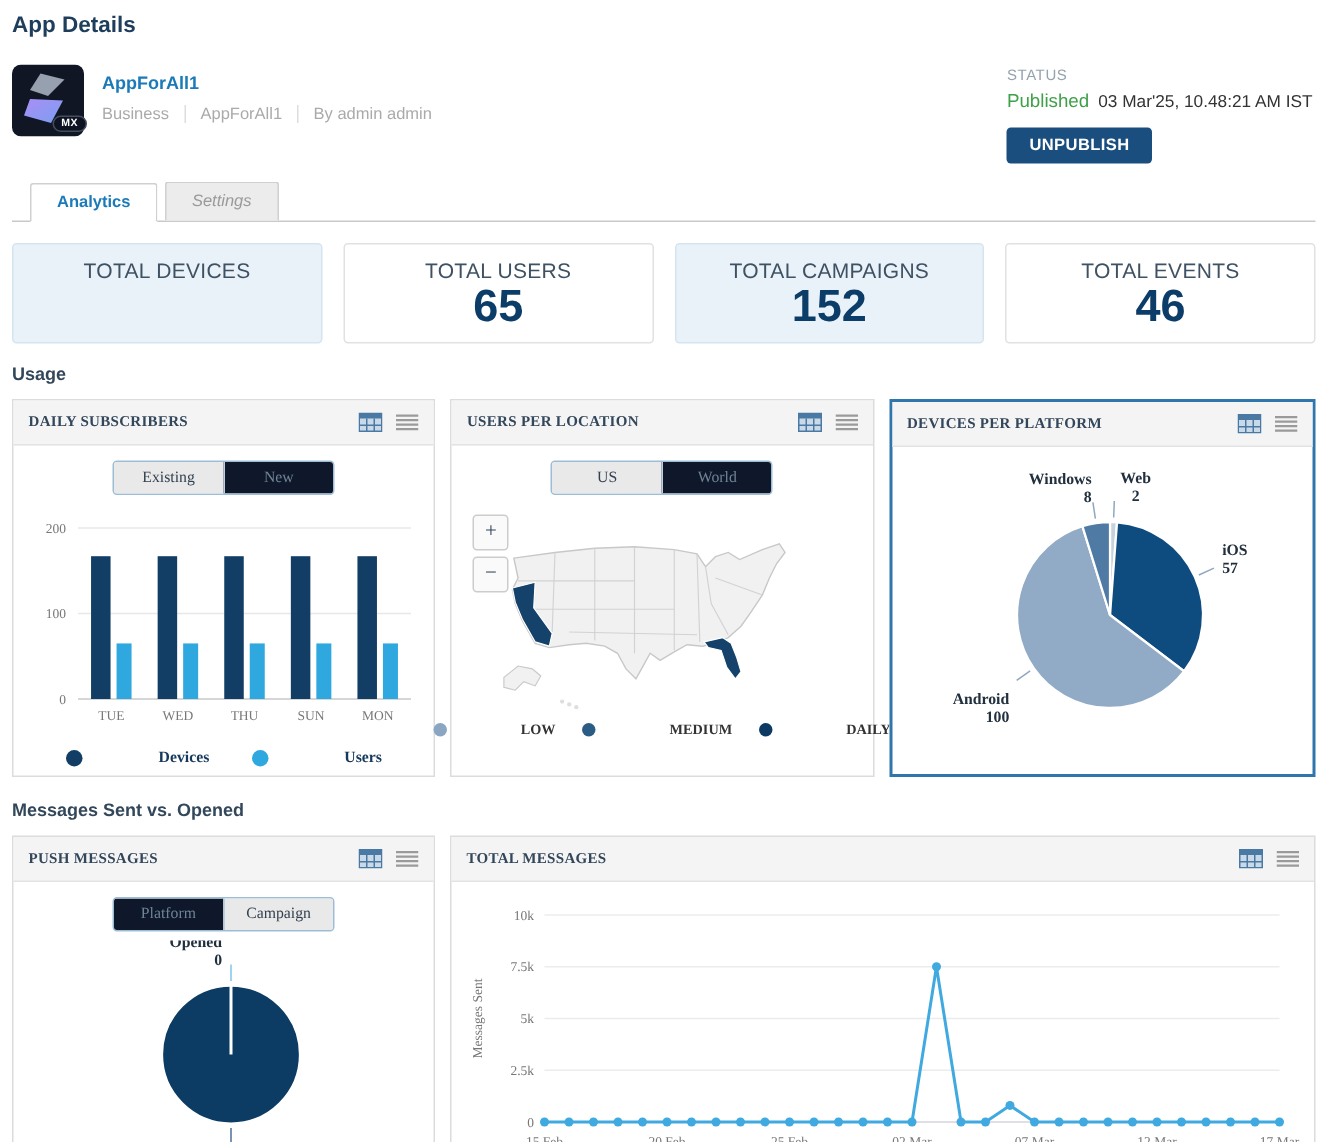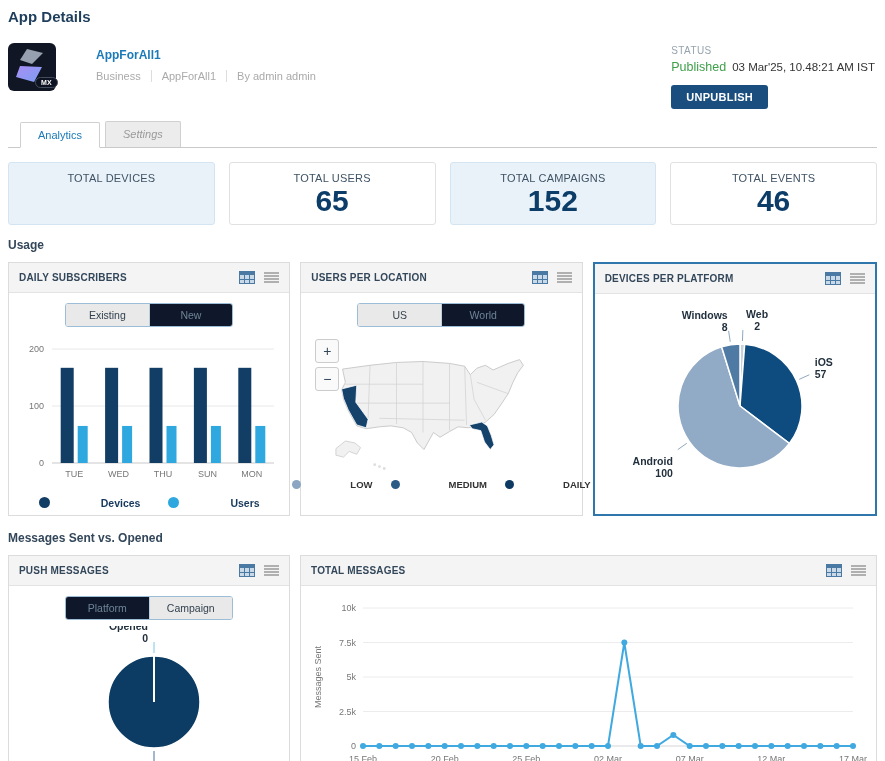--- a/index.html
+++ b/index.html
@@ -5,60 +5,60 @@
   * { box-sizing: border-box; margin: 0; padding: 0; }
   body { font-family: "Liberation Sans", sans-serif; background: #fff; width: 885px; }
   .page { width: 885px; padding: 6px 8px 8px; }
 
   .page-title { font-size: 15px; font-weight: 700; color: #1e3e5c; margin: 2px 0 5px; }
   .breadcrumb { font-size: 11px; padding-bottom: 9px; border-bottom: 1px solid #ededed; }
   .bc-link { color: #1b7ab8; cursor: pointer; }
   .bc-sep { color: #999; margin: 0 4px; }
   .bc-cur { color: #555; }
 
-  .app-bar { display: flex; align-items: flex-start; padding: 13px 0 10px; gap: 28px; }
+  .app-bar { display: flex; align-items: flex-start; padding: 13px 0 10px; }
   .app-logo { width: 48px; height: 48px; position: relative; flex: none; }
   .mx-badge { position: absolute; right: -2px; bottom: 3px; background: #0d1322; border: 1.5px solid #454c5c;
     color: #fff; font-size: 7px; font-weight: 700; border-radius: 8px; padding: 1px 5px; letter-spacing: .3px; }
   .app-meta { margin-left: 12px; padding-top: 5px; }
   .app-name { color: #1b7ab8; font-weight: 700; font-size: 12px; margin-bottom: 8px; cursor: pointer; }
   .app-sub { font-size: 11px; color: #aaa; display: flex; }
   .app-sub span { padding: 0 10px; border-left: 1px solid #ddd; }
   .app-sub span:first-child { border-left: none; padding-left: 0; }
   .status-block { margin-left: auto; padding-right: 2px; padding-top: 2px; }
   .status-label { font-size: 10px; color: #95a3ae; letter-spacing: .4px; }
   .status-line { font-size: 11.5px; color: #333; margin: 4px 0 11px; }
   .status-pub { color: #3fa04a; font-size: 12.5px; margin-right: 6px; }
   .unpublish-btn { background: #1a4e7e; color: #fff; font-family: "Liberation Sans", sans-serif; font-size: 11px;
     font-weight: 700; letter-spacing: .3px; padding: 6px 15px; border: none; border-radius: 3px; cursor: pointer; }
 
   .tabs { display: flex; border-bottom: 1px solid #c9c9c9; padding-left: 12px; margin-top: 2px; }
   .tab { font-size: 11px; padding: 6px 17px; border: 1px solid #d0d0d0; border-bottom: none; margin-right: 5px;
     border-radius: 2px 2px 0 0; cursor: pointer; position: relative; }
-  .tab.active { background: #fff; color: #1b7ab8; font-weight: 400; top: 1px; border-bottom: 1px solid #fff; }
+  .tab.active { background: #fff; color: #1b7ab8; font-weight: 700; top: 1px; border-bottom: 1px solid #fff; }
   .tab.inactive { background: #ececec; color: #9a9a9a; font-style: italic; }
 
   .stats-row { display: flex; gap: 14px; margin: 14px 0 13px; }
   .stat-card { flex: 1; border: 1px solid #e1e1e1; border-radius: 3px; text-align: center; padding: 9px 0 5px; background: #fff; }
   .stat-card.hl { background: #e9f2f9; border-color: #d4e5f1; }
-  .stat-label { font-size: 11px; color: #3f5264; letter-spacing: .2px; }
+  .stat-label { font-size: 14px; color: #3f5264; letter-spacing: .2px; }
   .stat-value { font-size: 30px; color: #0c3c68; font-weight: 700; line-height: 1.15; }
 
   .section-title { font-size: 12px; color: #33475a; font-weight: 700; margin: 4px 0 10px; }
 
-  .chart-row { display: flex; gap: 10px; margin-bottom: 15px; align-items: stretch; }
+  .chart-row { display: flex; gap: 10px; margin-bottom: 15px; align-items: stretch; font-family: Liberation Serif, serif; }
   .card { border: 1px solid #dcdcdc; background: #fff; flex: 1; min-width: 0; position: relative; }
   .card.selected { border: 2px solid #2f76ad; }
   .card-header { height: 30px; background: #f4f4f4; border-bottom: 1px solid #e3e3e3; display: flex; align-items: center; padding: 0 10px; }
   .card-title { font-size: 10px; font-weight: 700; color: #33475a; letter-spacing: .2px; }
   .card-icons { margin-left: auto; display: flex; gap: 9px; align-items: center; }
   .icn { cursor: pointer; display: inline-flex; }
   .card-body { padding: 8px 6px 6px; position: relative; }
 
-  .seg { display: flex; width: 168px; margin: 2px auto 6px; border: 1px solid #9dbdd6; border-radius: 3px; overflow: hidden; font-size: 10.5px; }
+  .seg { display: flex; width: 148px; margin: 2px auto 6px; border: 1px solid #9dbdd6; border-radius: 3px; overflow: hidden; font-size: 10.5px; }
   .seg-btn { flex: 1; text-align: center; padding: 5px 0; color: #6e8496; background: #0f172a; cursor: pointer; }
   .seg-btn + .seg-btn { border-left: 1px solid #bcd0e0; }
   .seg-btn.sel { background: #e9e9e9; color: #32414f; }
 
   .legend { display: flex; justify-content: center; gap: 28px; margin-top: 4px; font-size: 10.5px; font-weight: 700; color: #16385c; }
   .lg-item { display: inline-flex; align-items: center; cursor: pointer; gap: 44px; }
   .lg-dot { width: 11px; height: 11px; border-radius: 50%; margin-right: 7px; display: inline-block; }
   .legend.small { gap: 18px; font-size: 9.5px; color: #333; margin-top: 2px; }
   .legend.small .lg-dot { width: 9px; height: 9px; margin-right: 5px; }
 

